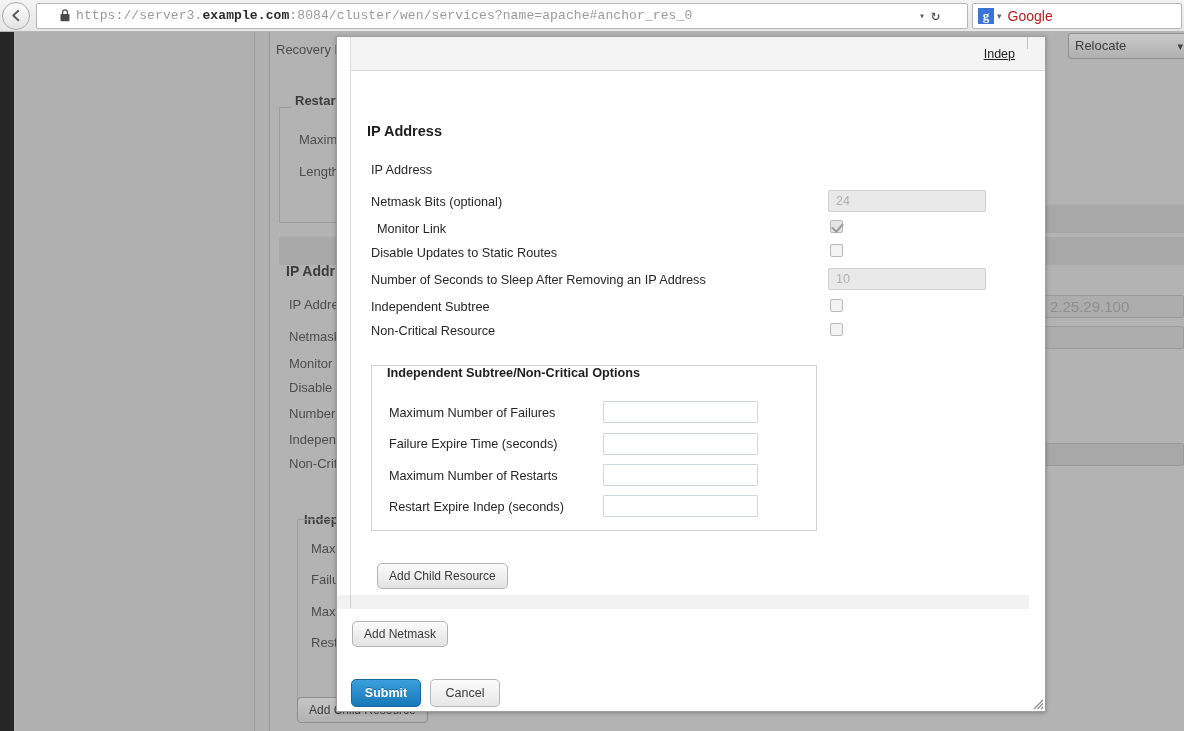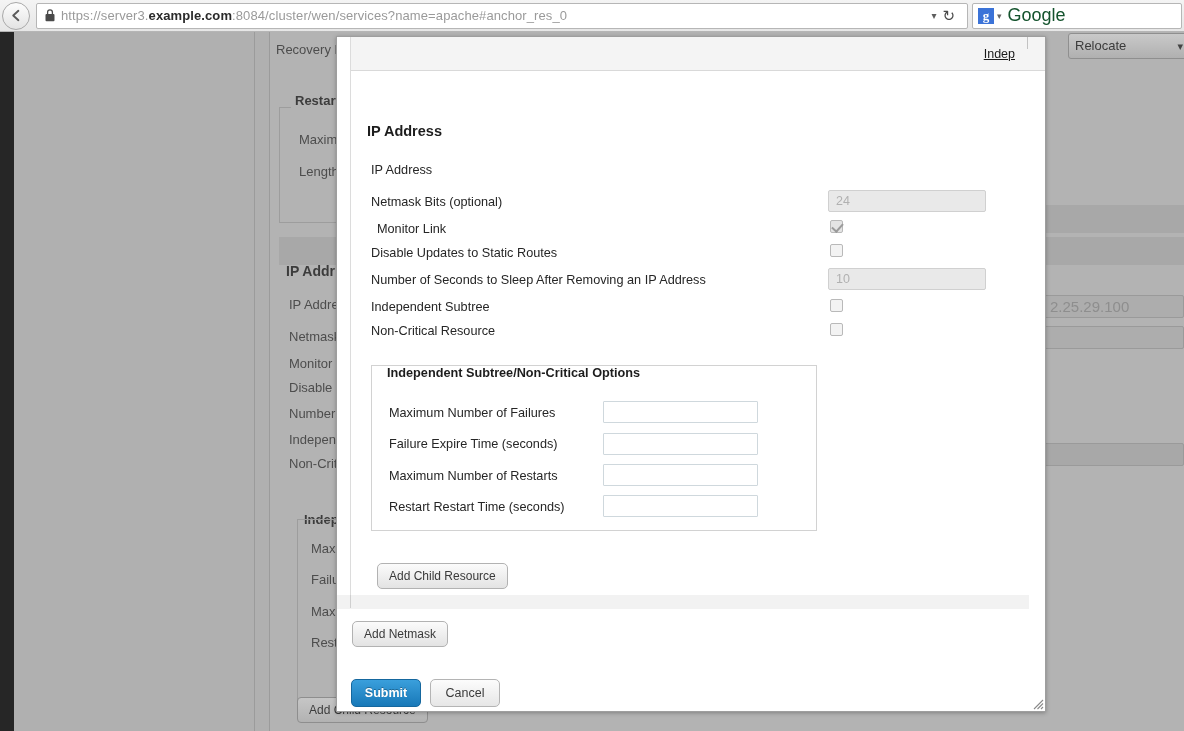--- a/index.html
+++ b/index.html
@@ -26,22 +26,23 @@
     display: flex; align-items: center; justify-content: center;
     color: #5a5a5a;
   }
   #back-button svg { display: block; }
   #url-bar {
     flex: 1 1 auto; height: 26px; margin: 0 4px 0 6px;
     background: #ffffff;
     border: 1px solid #b6b6b6;
     border-radius: 2px;
     display: flex; align-items: center;
-    padding: 0 8px;
+    padding: 0 23px;
     min-width: 0;
+    font-family: Liberation Mono, monospace;
   }
   #lock-icon { flex: 0 0 auto; margin-right: 6px; display: block; }
   #url-text {
     flex: 1 1 auto; font-size: 13px; color: #9a9a9a;
     white-space: nowrap; overflow: hidden;
     letter-spacing: .1px;
   }
   #url-text b { color: #2b2b2b; font-weight: bold; }
   #url-dropdown-icon { flex: 0 0 auto; color: #5e5e5e; font-size: 10px; padding: 0 6px 0 4px; }
   #reload-button { flex: 0 0 auto; color: #4a4a4a; font-size: 15px; padding-right: 4px; }
@@ -50,21 +51,21 @@
     background: #ffffff; border: 1px solid #b6b6b6; border-radius: 2px;
     display: flex; align-items: center; padding: 0 5px;
   }
   #search-engine-logo {
     width: 16px; height: 16px; background: #3b73d8; color: #fff;
     font-size: 13px; font-weight: bold; line-height: 16px; text-align: center;
     font-family: "Liberation Serif", serif;
     flex: 0 0 auto;
   }
   #search-engine-chevron { color: #666; font-size: 9px; margin: 0 6px 0 3px; flex:0 0 auto; }
-  #search-placeholder { font-size: 18px; color: #14532d; }
+  #search-placeholder { font-size: 14px; color: #b91c1c; }
 
   
   #page-area {
     position: absolute; left: 0; top: 32px; width: 1184px; height: 699px;
     background: #ffffff;
   }
   #left-dark-strip {
     position: absolute; left: 0; top: 0; width: 14px; height: 699px;
     background: #262626;
   }
@@ -333,21 +334,21 @@
 
       <div class="sub-label" style="left:52px; top:369px;">Maximum Number of Failures</div>
       <div class="sub-input" style="left:266px; top:364px;"></div>
 
       <div class="sub-label" style="left:52px; top:400px;">Failure Expire Time (seconds)</div>
       <div class="sub-input" style="left:266px; top:396px;"></div>
 
       <div class="sub-label" style="left:52px; top:432px;">Maximum Number of Restarts</div>
       <div class="sub-input" style="left:266px; top:427px;"></div>
 
-      <div class="sub-label" style="left:52px; top:463px;">Restart Restart Time (seconds)</div>
+      <div class="sub-label" style="left:52px; top:463px;">Restart Expire Indep (seconds)</div>
       <div class="sub-input" style="left:266px; top:458px;"></div>
 
       <div class="dlg-btn" style="left:40px; top:526px;">Add Child Resource</div>
 
       <div id="collapsed-panel-band" style="left:0px; top:558px; width:692px; height:14px;"></div>
       <div id="collapsed-panel-band-edge" style="left:13px; top:558px;"></div>
 
       <div class="dlg-btn" style="left:15px; top:584px;">Add Netmask</div>
 
       <div id="submit-button" style="left:14px; top:642px;">Submit</div>

